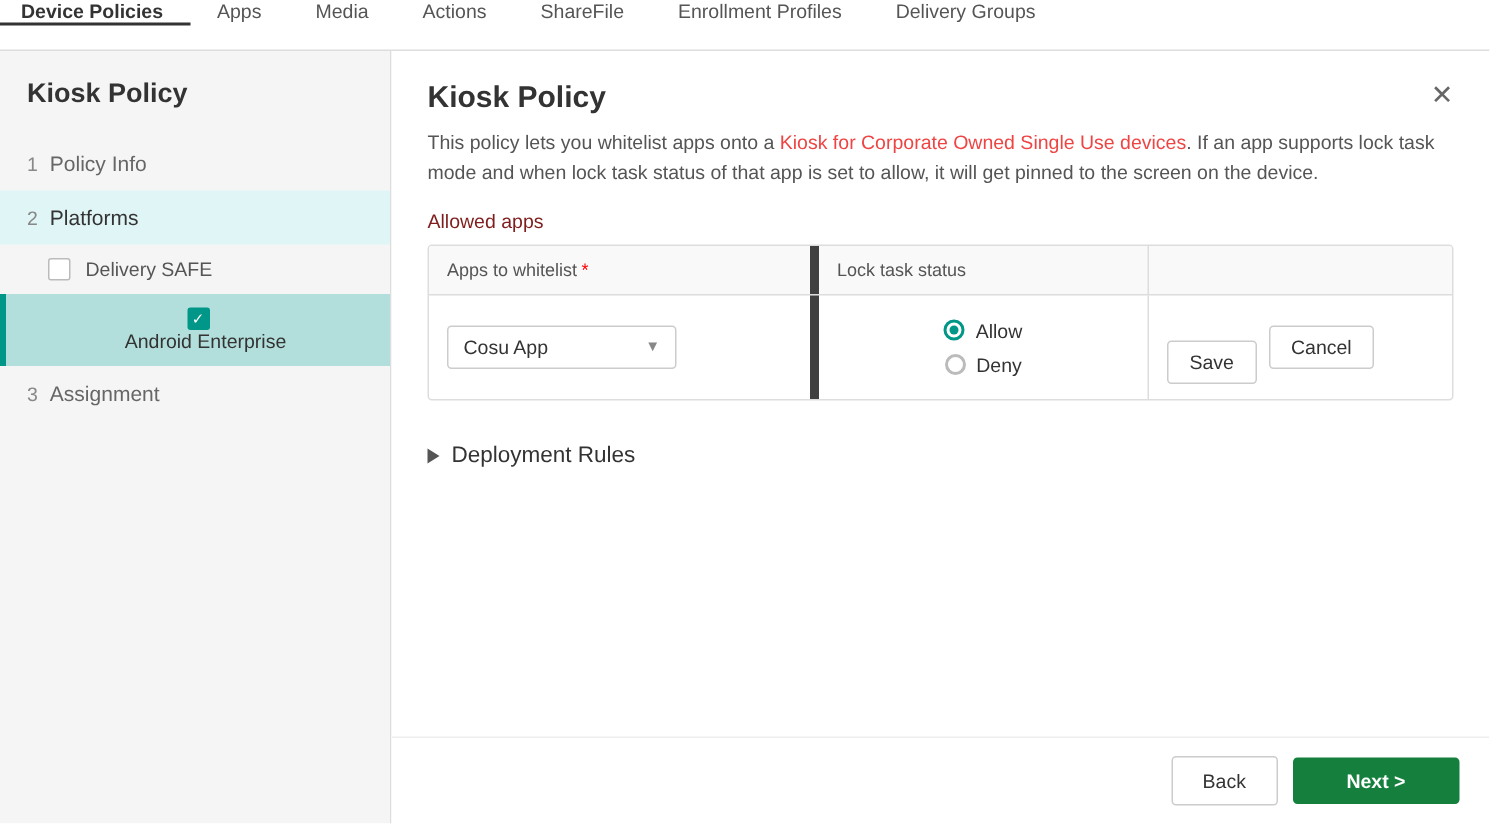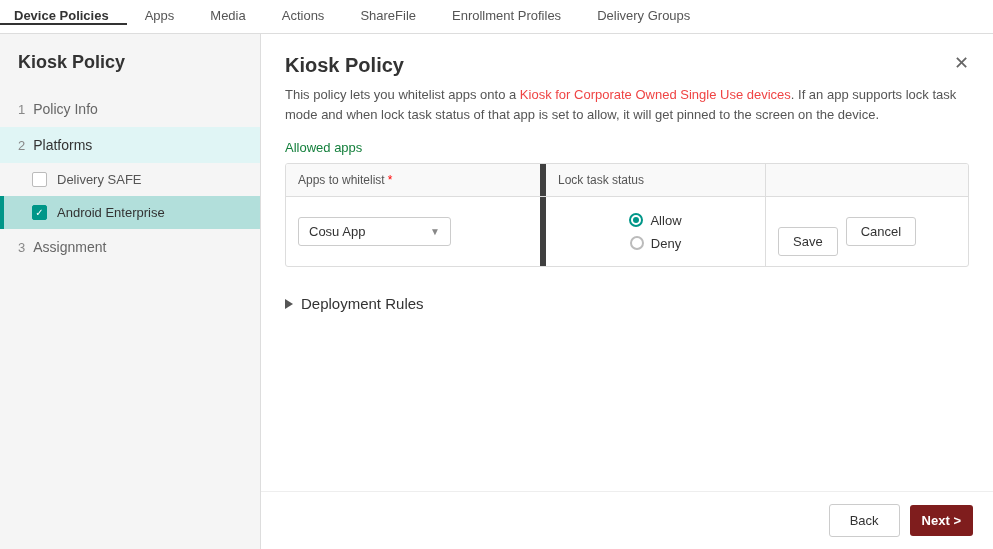--- a/index.html
+++ b/index.html
@@ -1,21 +1,21 @@
 <!DOCTYPE html>
 <html><head>
   <meta charset="utf-8">
   <style>
     * { box-sizing: border-box; margin: 0; padding: 0; }
     body { font-family: Arial, sans-serif; font-size: 13px; color: #333; background: #fff; width: 993px; height: 549px; overflow: hidden; }
 
     
     .top-nav {
       display: flex;
-      align-items: center;
+      align-items: flex-start;
       border-bottom: 1px solid #ddd;
       background: #fff;
       height: 34px;
     }
     .top-nav-item {
       padding: 0 18px;
       display: flex;
       align-items: center;
       cursor: pointer;
       color: #555;
@@ -139,21 +139,21 @@
       line-height: 1.5;
     }
     .content-description a {
       color: #ef4444;
       text-decoration: none;
     }
 
     
     .section-label {
       font-size: 13px;
-      color: #15803d;
+      color: #7f1d1d;
       margin-bottom: 8px;
     }
     .apps-table {
       border: 1px solid #ddd;
       border-radius: 3px;
       overflow: hidden;
       margin-bottom: 20px;
     }
     .apps-table-header {
       display: flex;
@@ -288,24 +288,24 @@
     .btn-back {
       background: #fff;
       border: 1px solid #ccc;
       border-radius: 3px;
       padding: 8px 20px;
       font-size: 13px;
       cursor: pointer;
       color: #333;
     }
     .btn-next {
-      background: #7f1d1d;
+      background: #15803d;
       border: none;
       border-radius: 3px;
-      padding: 8px 12px;
+      padding: 8px 36px;
       font-size: 13px;
       cursor: pointer;
       color: #fff;
       font-weight: bold;
     }
 
     .required-star {
       color: red;
       margin-left: 3px;
     }
@@ -336,21 +336,21 @@
     <div class="sidebar-step active">
       <span class="step-num">2</span>
       <span>Platforms</span>
     </div>
 
     <div class="sidebar-sub-item">
       <div class="checkbox"></div>
       <span>Delivery SAFE</span>
     </div>
 
-    <div class="sidebar-sub-item active-item" style="position:relative;">
+    <div class="sidebar-sub-item active-item" style="position:relative;flex-direction:column;">
       <div class="checkbox checked"></div>
       <span>Android Enterprise</span>
     </div>
 
     <div class="sidebar-step">
       <span class="step-num">3</span>
       <span>Assignment</span>
     </div>
   </div>
 

